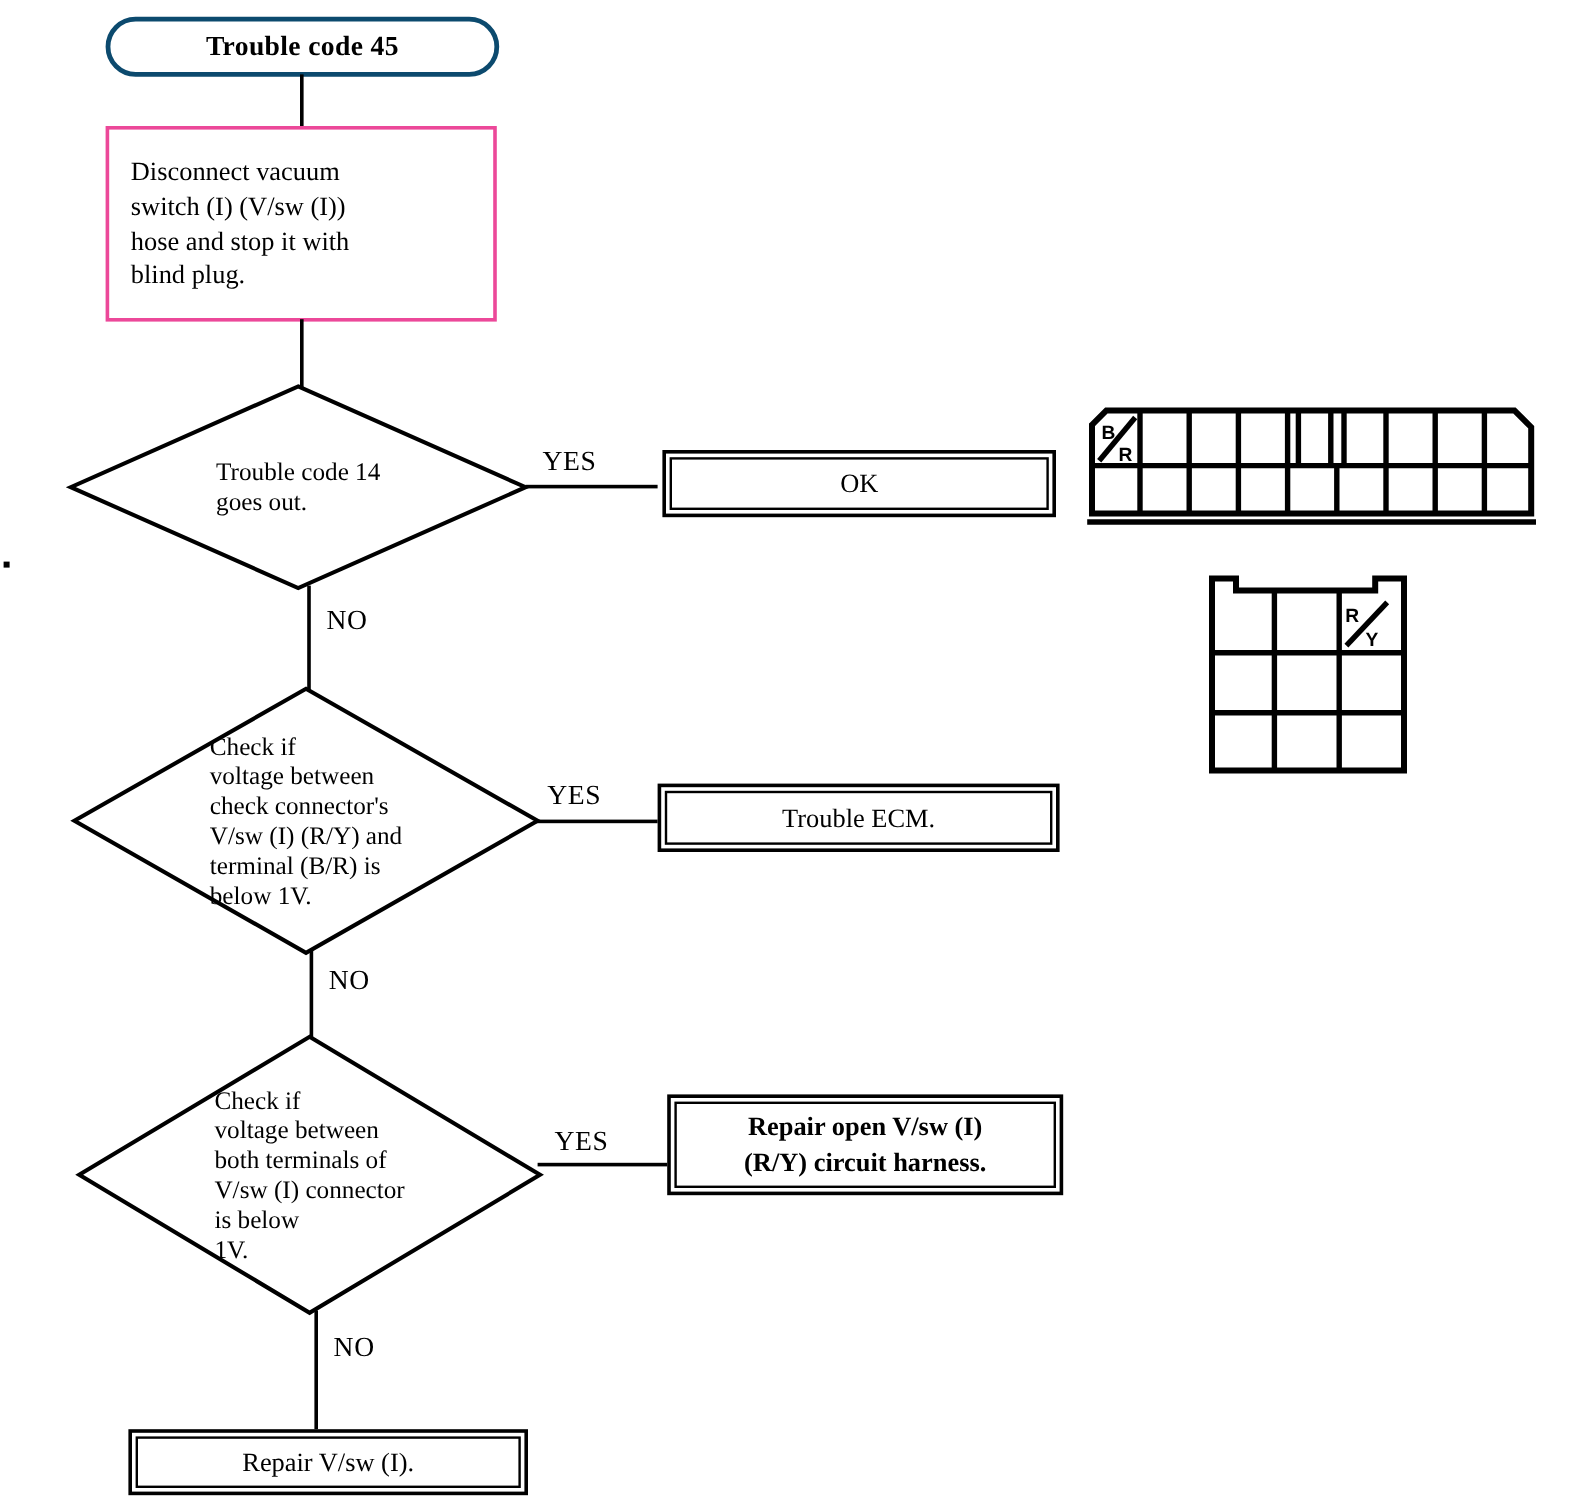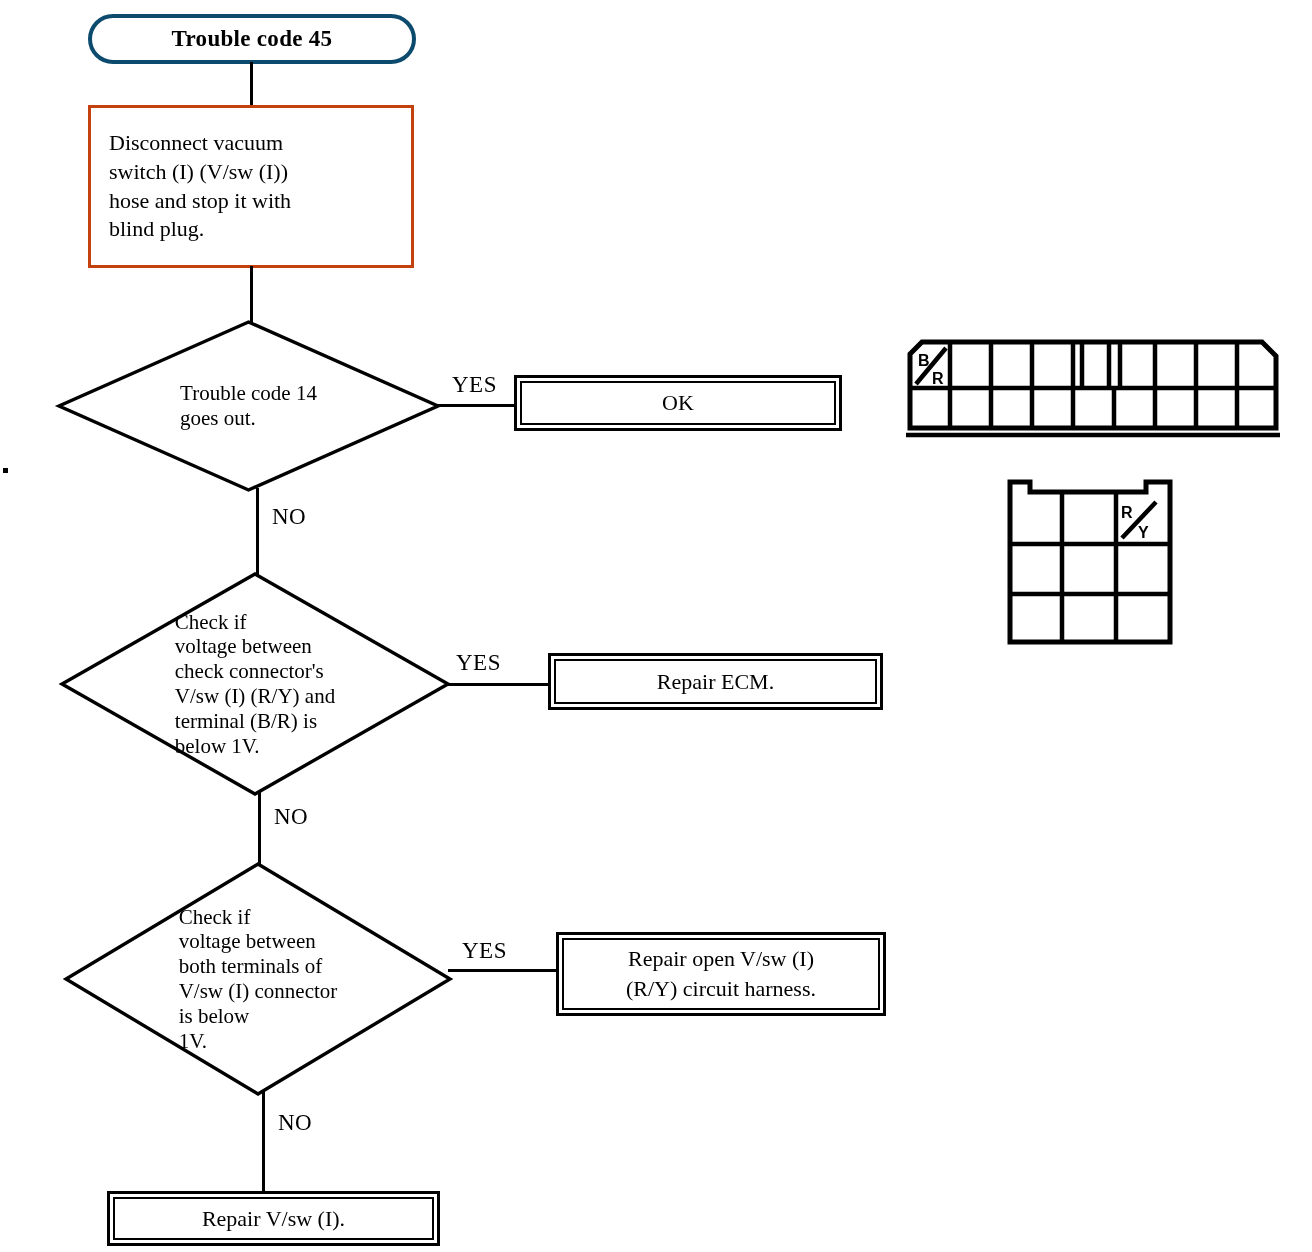--- a/index.html
+++ b/index.html
@@ -32,21 +32,21 @@
     align-items: center;
     justify-content: center;
     font-weight: bold;
     font-size: 23px;
     letter-spacing: .3px;
     box-sizing: border-box;
   }
 
   
   .process {
-    border: 3px solid #c2410c;
+    border: 3px solid #ec4899;
     background: #fff;
     box-sizing: border-box;
     display: flex;
     align-items: center;
   }
   .process .txt {
     padding: 0 18px;
     font-size: 22px;
     line-height: 1.30;
     text-align: left;
@@ -144,21 +144,21 @@
     <svg width="383" height="172" viewBox="0 0 383 172" aria-hidden="true">
       <polygon points="191.5,2 381,86 191.5,170 2,86" fill="#fff" stroke="#000" stroke-width="3.4"></polygon>
     </svg>
     <div class="dtext">Trouble code 14
 goes out.</div>
   </div>
 
   <div class="abs line-h" style="left:438px; top:404px; width:110px;"></div>
   <div class="abs blabel" style="left:452px; top:372px;">YES</div>
 
-  <div class="abs result" style="left:514px; top:375px; width:328px; height:56px;">
+  <div class="abs result" style="left:552px; top:375px; width:328px; height:56px;">
     <div class="inner">
       <div class="txt">OK</div>
     </div>
   </div>
 
   <div class="abs line-v" style="left:256px; top:488px; height:88px;"></div>
   <div class="abs blabel" style="left:272px; top:504px;">NO</div>
 
   <div class="abs decision" style="left:60px; top:572px; width:390px; height:224px;">
     <svg width="390" height="224" viewBox="0 0 390 224" aria-hidden="true">
@@ -170,21 +170,21 @@
 V/sw (I) (R/Y) and
 terminal (B/R) is
 below 1V.</div>
   </div>
 
   <div class="abs line-h" style="left:446px; top:683px; width:104px;"></div>
   <div class="abs blabel" style="left:456px; top:650px;">YES</div>
 
   <div class="abs result" style="left:548px; top:653px; width:335px; height:57px;">
     <div class="inner">
-      <div class="txt">Repair ECM.</div>
+      <div class="txt">Trouble ECM.</div>
     </div>
   </div>
 
   <div class="abs line-v" style="left:258px; top:792px; height:76px;"></div>
   <div class="abs blabel" style="left:274px; top:804px;">NO</div>
 
   <div class="abs decision" style="left:64px; top:862px; width:388px; height:234px;">
     <svg width="388" height="234" viewBox="0 0 388 234" aria-hidden="true">
       <polygon points="194,2 386,117 194,232 2,117" fill="#fff" stroke="#000" stroke-width="3.4"></polygon>
     </svg>
@@ -192,21 +192,21 @@
 voltage between
 both terminals of
 V/sw (I) connector
 is below
 1V.</div>
   </div>
 
   <div class="abs line-h" style="left:448px; top:969px; width:110px;"></div>
   <div class="abs blabel" style="left:462px; top:938px;">YES</div>
 
-  <div class="abs result" style="left:556px; top:932px; width:330px; height:84px;">
+  <div class="abs result" style="left:556px; top:912px; width:330px; height:84px;font-weight:bold;">
     <div class="inner">
       <div class="txt">Repair open V/sw (I)
 (R/Y) circuit harness.</div>
     </div>
   </div>
 
   <div class="abs line-v" style="left:262px; top:1092px; height:104px;"></div>
   <div class="abs blabel" style="left:278px; top:1110px;">NO</div>
 
   <div class="abs result" style="left:107px; top:1191px; width:333px; height:55px;">

